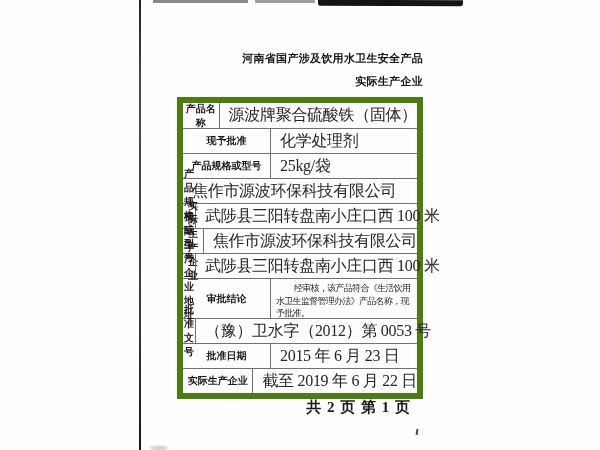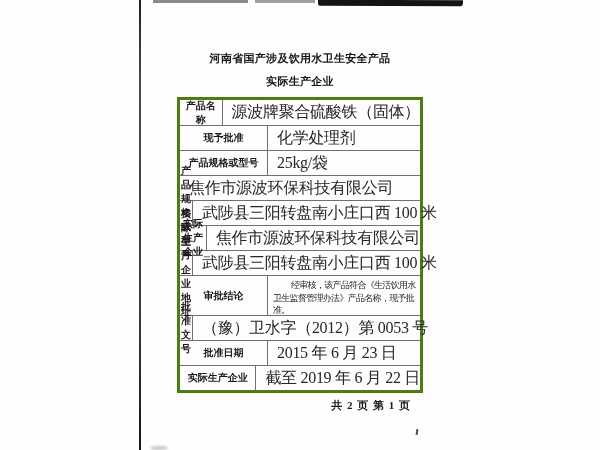--- a/index.html
+++ b/index.html
@@ -14,42 +14,42 @@
     background:linear-gradient(to bottom,#1f1f1f,#4a4a4a 18%,#3a3a3a 70%,#161616);}
   .edge-a{position:absolute;left:153px;top:0;width:95px;height:3px;background:#8a8a8a;}
   .edge-b{position:absolute;left:255px;top:0;width:60px;height:3px;background:#9f9f9f;}
   .edge-c{position:absolute;left:318px;top:0;width:145px;height:6px;background:#141414;
     transform:rotate(0.25deg);border-radius:0 0 3px 2px;}
   .tick-mark{position:absolute;left:416px;top:429px;width:2px;height:6px;background:#4a4a4a;
     transform:rotate(8deg);}
   .smudge{position:absolute;left:150px;top:446px;width:18px;height:4px;background:#c9c9c9;
     border-radius:50%;filter:blur(1px);}
   
-  .title-line{position:absolute;left:177px;width:246px;text-align:center;
+  .title-line{position:absolute;left:177px;width:246px;text-align:right;
     font-weight:bold;font-size:11px;letter-spacing:0.3px;line-height:14px;color:#141414;}
   .title-1{top:51px;}
   .title-2{top:74px;}
   
   .cert-table{position:absolute;left:177px;top:97px;width:246px;
-    border:3px solid #4d7c0f;box-sizing:border-box;background:transparent;}
+    border:6px solid #4d7c0f;box-sizing:border-box;background:transparent;}
   .trow{display:flex;height:25px;box-sizing:border-box;}
   .trow + .trow{border-top:1px solid #707070;}
   .trow.tall{height:40px;}
   .lcell{width:88px;box-sizing:border-box;border-right:1px solid #707070;
     display:flex;align-items:center;justify-content:center;
     font-weight:bold;font-size:10px;letter-spacing:0;color:#1a1a1a;padding:0 1px;
     text-align:center;}
   .vcell{flex:1;display:flex;align-items:center;box-sizing:border-box;
     padding-left:9px;font-size:16px;letter-spacing:-0.3px;color:#262626;
     white-space:nowrap;}
   .vcell.para{display:block;white-space:normal;padding:3px 3px 0 5px;
     font-size:9px;letter-spacing:-0.7px;line-height:12.5px;text-indent:2em;}
   
   .page-footer{position:absolute;top:398px;left:177px;width:246px;box-sizing:border-box;
-    text-align:right;padding-right:12px;font-weight:bold;font-size:11px;
+    text-align:right;padding-right:12px;font-weight:bold;font-size:15px;
     letter-spacing:1px;color:#1a1a1a;}
 </style>
 </head>
 <body>
 
 <div class="page">
 
   <div class="fold-line"></div>
   <div class="edge-a"></div>
   <div class="edge-b"></div>

